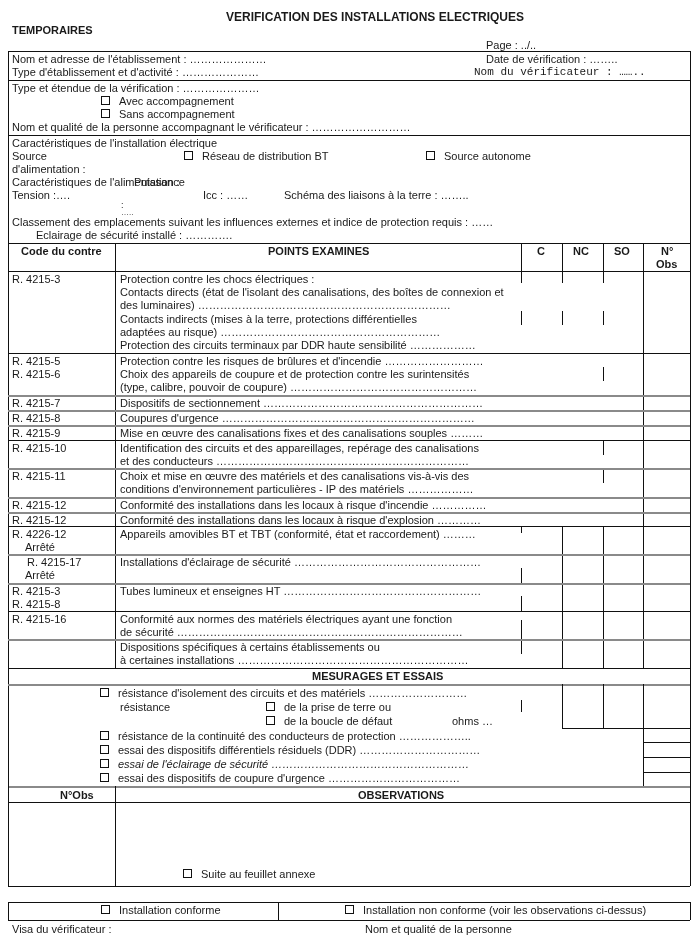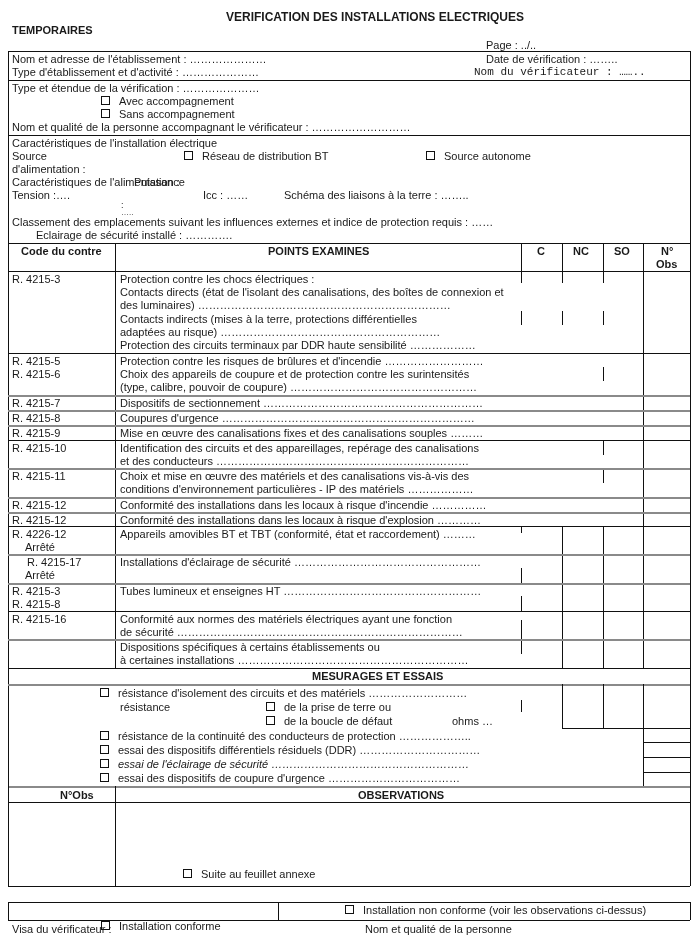--- a/index.html
+++ b/index.html
@@ -185,16 +185,16 @@
 <div class="hl" style="left:8px;top:886px;width:682px;"></div>
 <div class="vl" style="left:8px;top:786px;height:100px;"></div>
 <div class="vl" style="left:690px;top:786px;height:100px;"></div>
 <div class="vl" style="left:115px;top:786px;height:100px;"></div>
 
 <div class="hl" style="left:8px;top:902px;width:682px;"></div>
 <div class="hl" style="left:8px;top:920px;width:682px;"></div>
 <div class="vl" style="left:8px;top:902px;height:18px;"></div>
 <div class="vl" style="left:278px;top:902px;height:18px;"></div>
 <div class="vl" style="left:690px;top:902px;height:18px;"></div>
-<div class="a" style="left:101px;top:904px;margin-top:16px;"><span class="cb"></span><span>Installation conforme</span></div>
+<div class="a" style="left:101px;top:904px;"><span class="cb"></span><span>Installation conforme</span></div>
 <div class="a" style="left:345px;top:904px;"><span class="cb"></span><span>Installation non conforme (voir les observations ci-dessus)</span></div>
 <div class="a" style="left:12px;top:923px;">Visa du vérificateur :</div>
 <div class="a" style="left:365px;top:923px;">Nom et qualité de la personne</div>
 
 </body></html>

